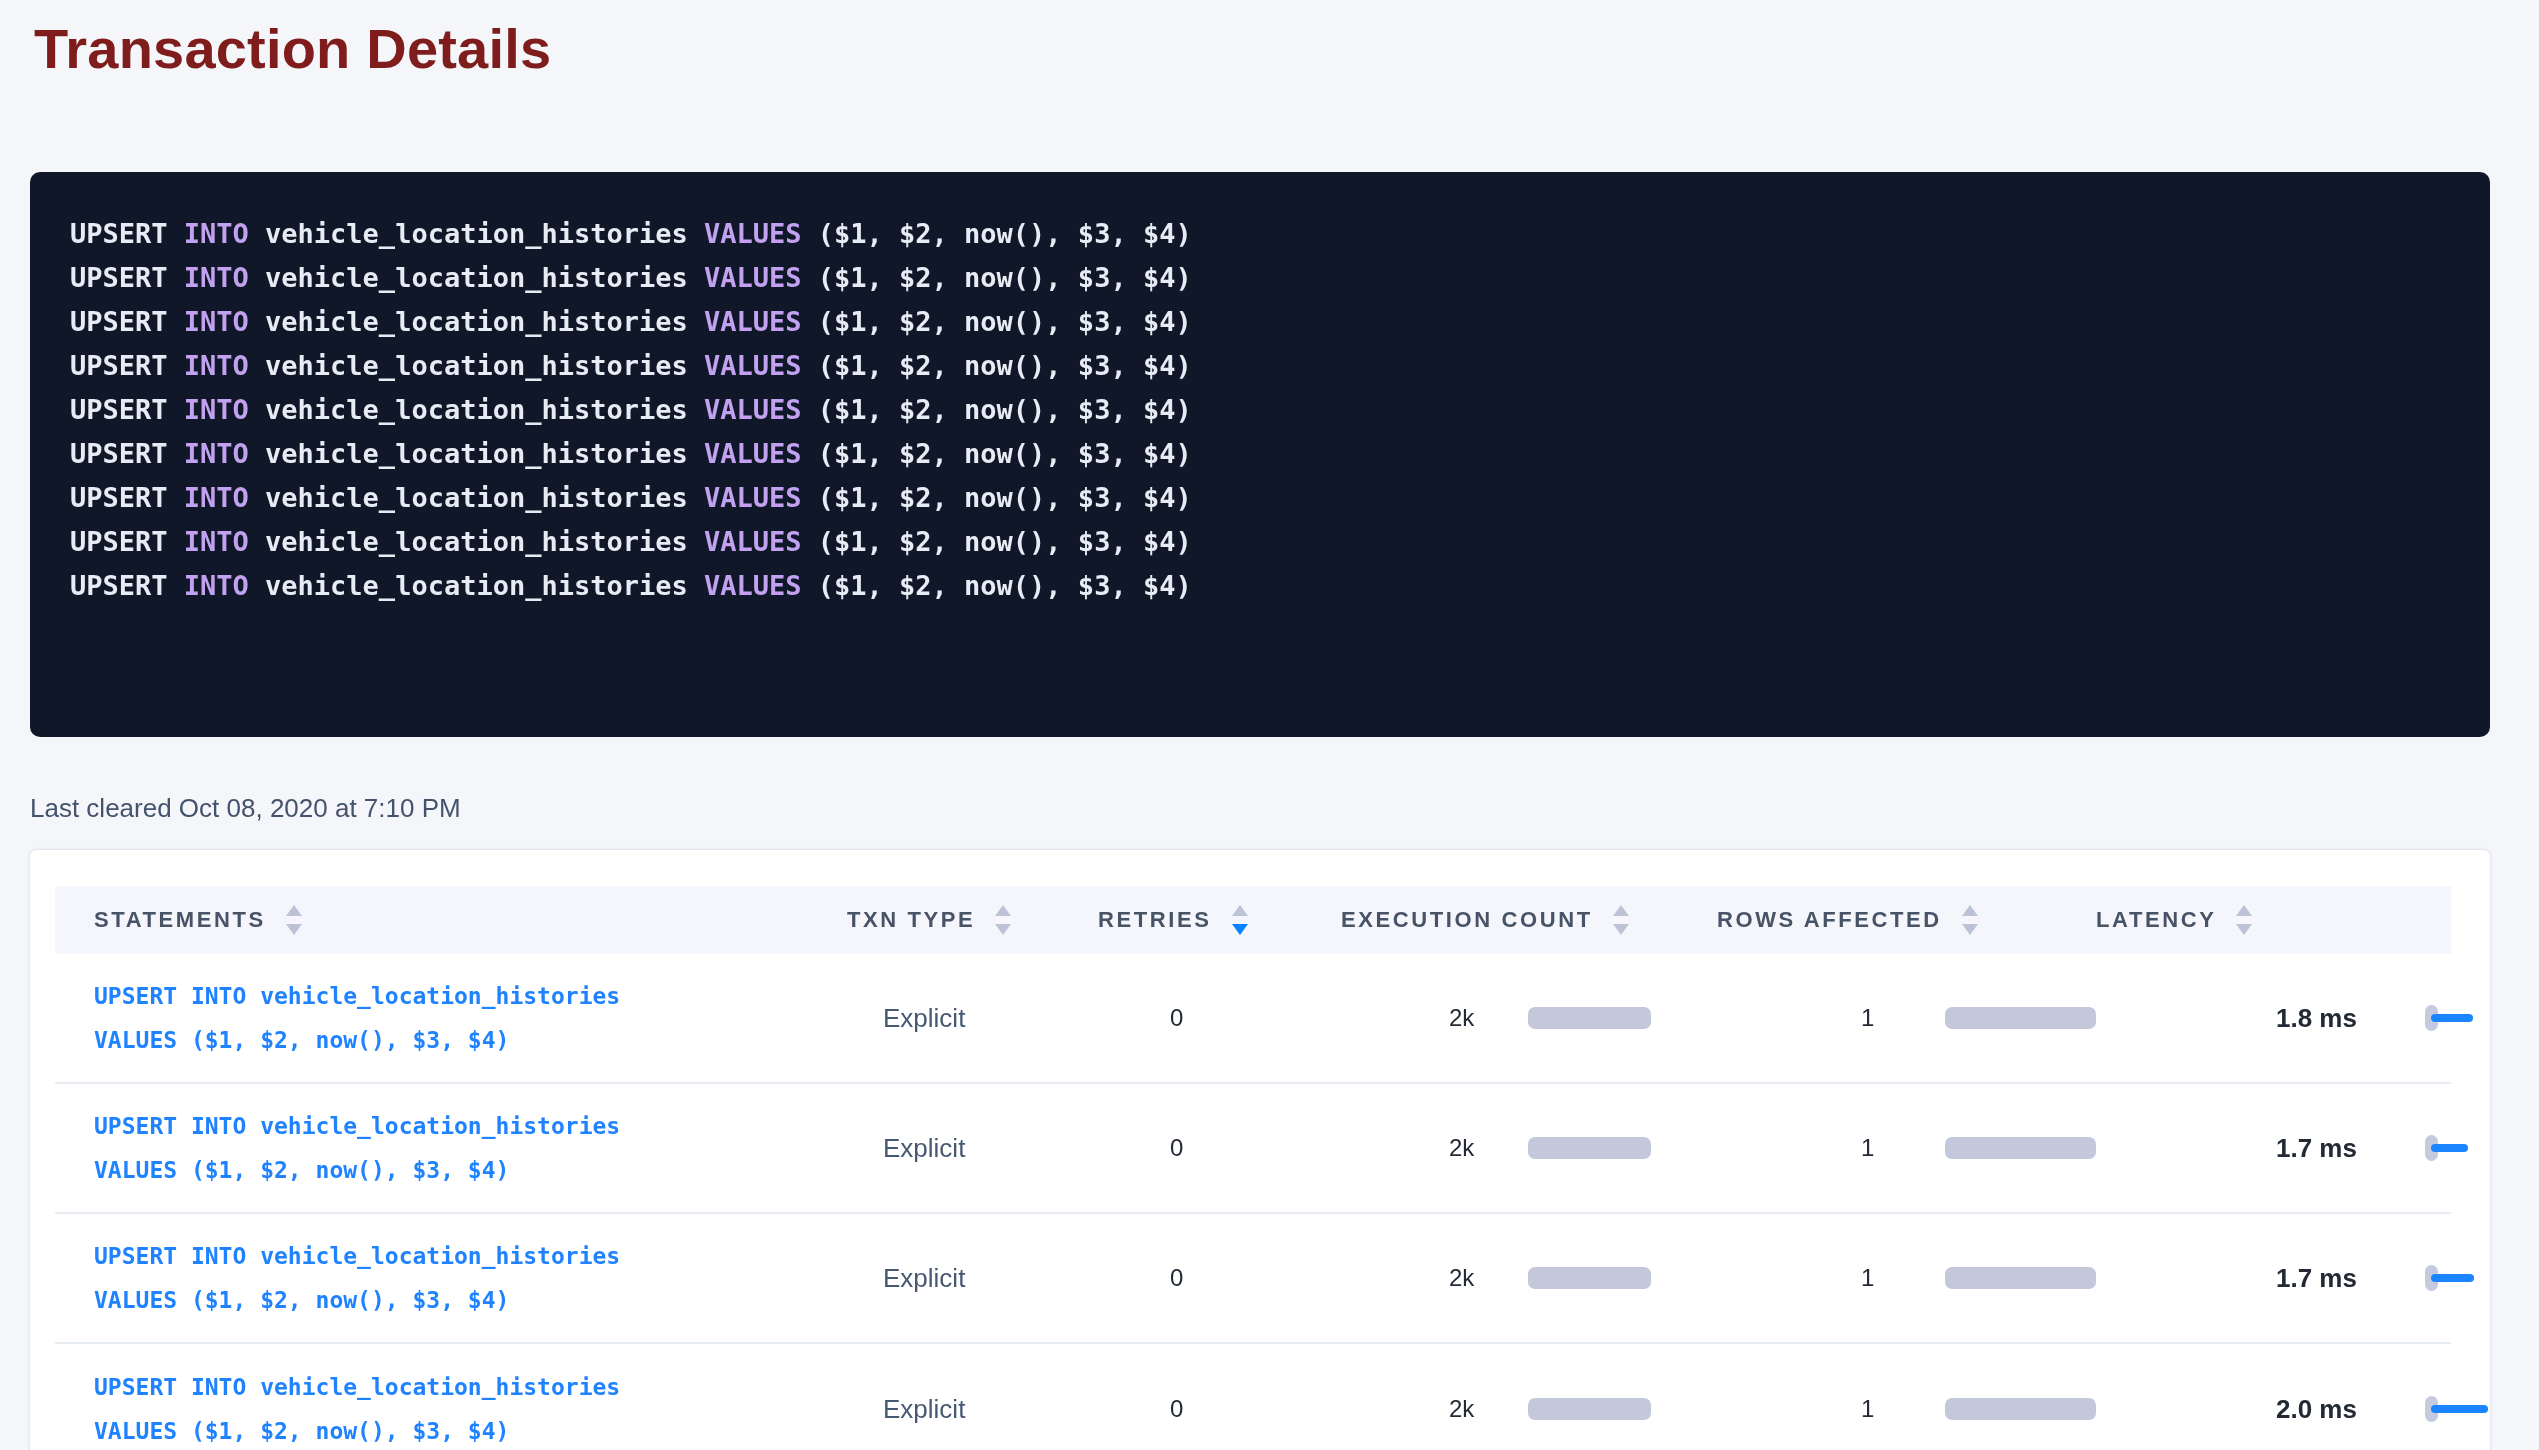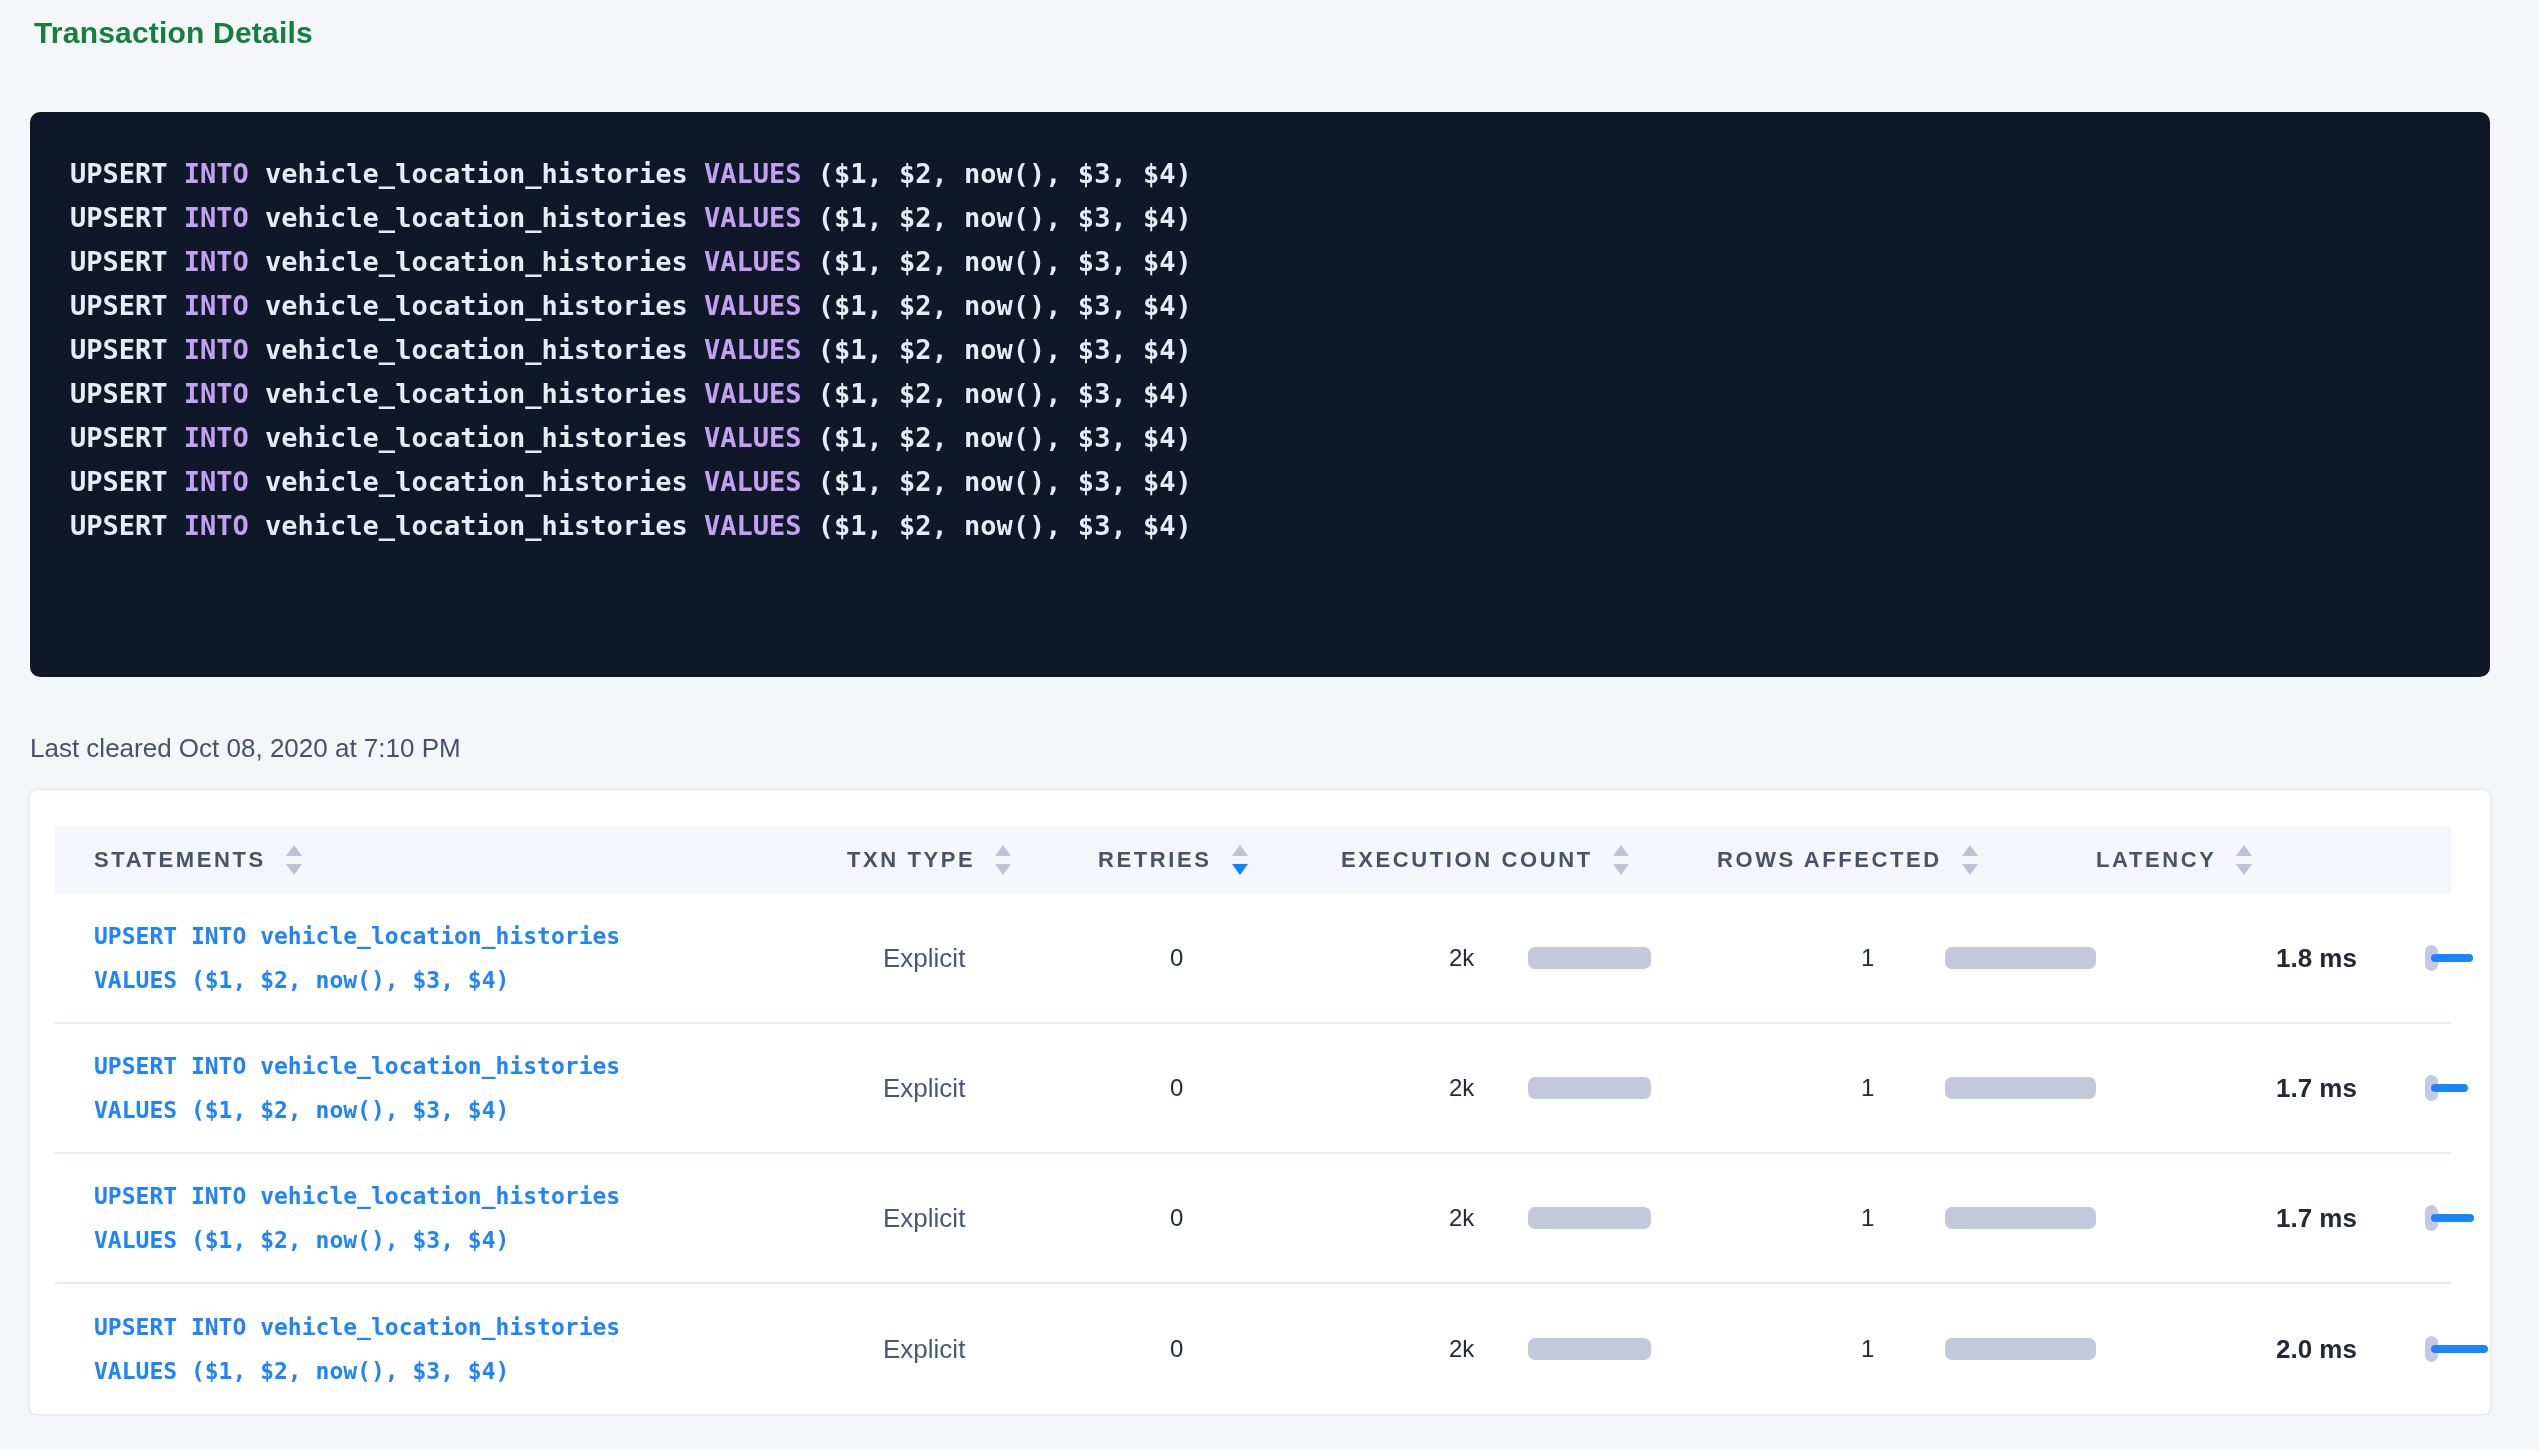--- a/index.html
+++ b/index.html
@@ -8,27 +8,27 @@
     width: 2539px; height: 1450px; overflow: hidden;
     background: #f4f6fa;
     font-family: "Liberation Sans", sans-serif;
     color: #242a35;
   }
   .content { padding: 0 49px 0 30px; }
 
   
   .page-title {
     margin: 16px 0 0 4px;
-    font-size: 30px; font-weight: 700; color: #15803d;
+    font-size: 56px; font-weight: 700; color: #7f1d1d;
     letter-spacing: 0.2px;
   }
 
   
   .code-card {
-    margin-top: 62px;
+    margin-top: 91px;
     height: 565px;
     background: #101729;
     border-radius: 10px;
     padding: 40px 40px 0 40px;
     font-family: "DejaVu Sans Mono", monospace;
     font-size: 27px; font-weight: 700;
     line-height: 44px;
     color: #e6ebf4;
     overflow: hidden;
   }

